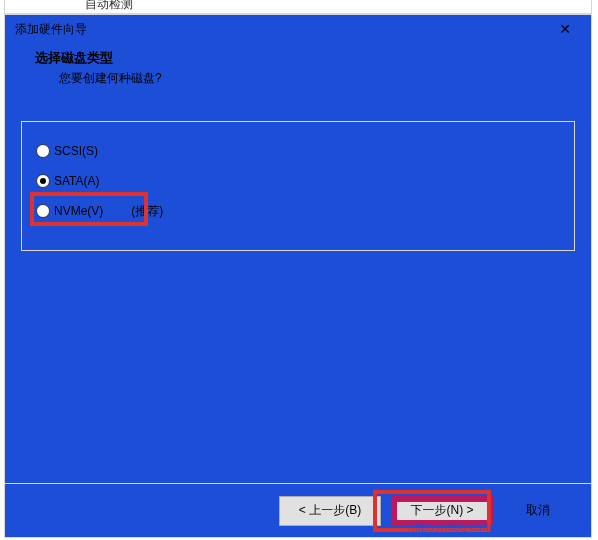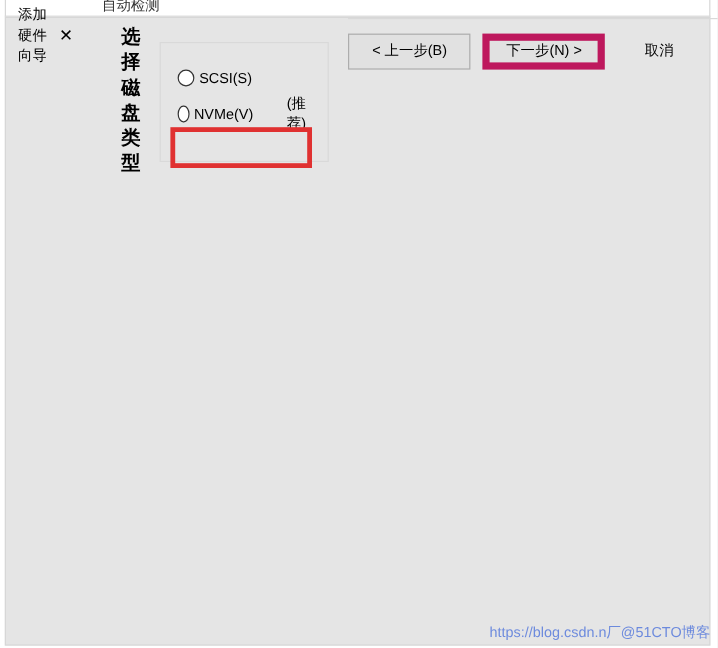--- a/index.html
+++ b/index.html
@@ -23,42 +23,43 @@
     font-size: 12px;
     padding-left: 80px;
     color: #333;
     line-height: 8px;
     overflow: hidden;
   }
   .dialog {
     position: absolute;
     left: 4px; top: 14px;
     width: 588px; height: 524px;
-    background: #e5e5e5;
+    background: #1d4ed8;
     border: 1px solid #d7d7d7;
     display: flex;
+    flex-direction: column;
   }
   .titlebar {
     height: 28px;
     display: flex;
     align-items: center;
     padding: 0 8px 0 10px;
   }
   .titlebar .title { font-size: 12px; }
   .titlebar .spacer { flex: 1; }
   .close-btn {
     width: 36px; height: 22px;
     display: flex; align-items: center; justify-content: center;
     font-size: 14px; font-family: Arial, sans-serif;
     cursor: default;
   }
   .header {
     padding: 6px 0 14px 30px;
   }
-  .header .heading { font-weight: bold; font-size: 16px; margin-bottom: 19px; }
+  .header .heading { font-weight: bold; font-size: 13px; margin-bottom: 3px; }
   .header .sub { font-size: 12px; padding-left: 24px; color: #000; }
   .body {
     flex: 1;
     padding: 20px 16px 0 16px;
   }
   fieldset.group {
     border: 1px solid #d9d9d9;
     padding: 14px 14px 24px 14px;
     position: relative;
   }
@@ -155,31 +156,36 @@
   <div class="titlebar">
     <span class="title">添加硬件向导</span>
     <span class="spacer"></span>
     <div class="close-btn">
       <span>✕</span>
     </div>
   </div>
 
   <div class="header">
     <div class="heading">选择磁盘类型</div>
+    <div class="sub">您要创建何种磁盘?</div>
   </div>
 
   <div class="body">
     <fieldset class="group">
 
 
       <div class="opt-row">
         <span class="radio"></span>
         <span class="opt-label">SCSI(S)</span>
       </div>
 
+      <div class="opt-row">
+        <span class="radio checked"></span>
+        <span class="opt-label">SATA(A)</span>
+      </div>
 
       <div class="opt-row">
         <span class="radio"></span>
         <span class="opt-label">NVMe(V)</span>
         <span class="opt-note">(推荐)</span>
       </div>
 
       <div class="hl-red-sata"></div>
     </fieldset>
   </div>

